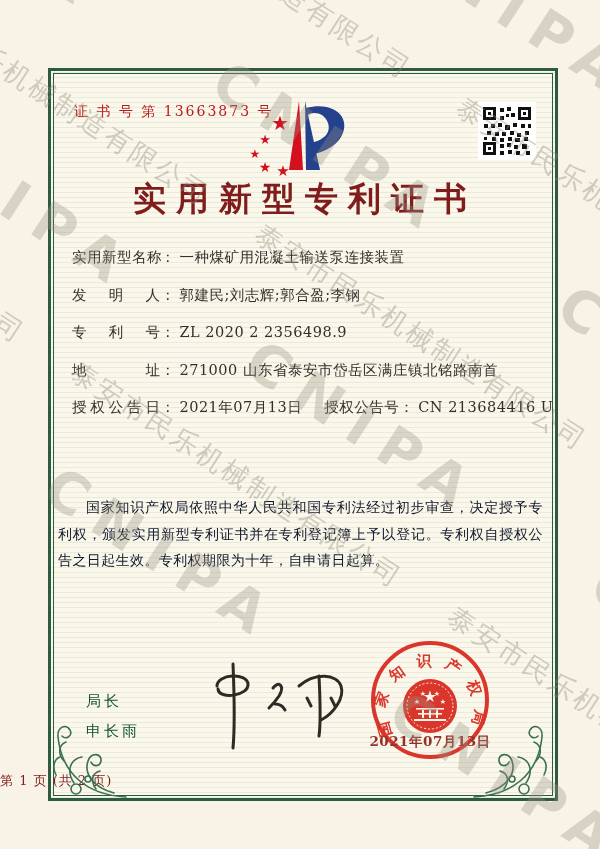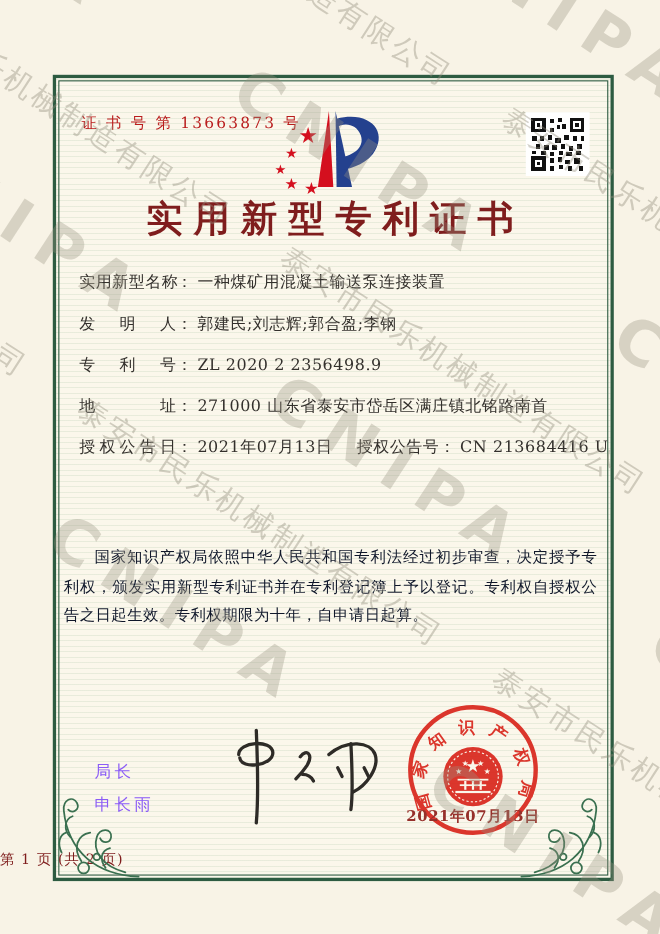--- a/index.html
+++ b/index.html
@@ -39,21 +39,21 @@
   .fields{position:absolute;left:72px;top:247px;width:460px;z-index:2;color:#33302c;}
   .frow{font-size:14.5px;line-height:21px;margin-bottom:16.5px;letter-spacing:0.5px;white-space:nowrap;}
   .flabel{display:inline-block;width:6.1em;text-align:justify;text-align-last:justify;vertical-align:top;}
   .colon{margin-right:4px;}
   .grant-gap{margin-left:22px;}
 
   .paras{position:absolute;left:58px;top:494px;width:485px;z-index:2;
          font-size:14px;line-height:26.5px;color:#0f172a;text-align:justify;letter-spacing:0.4px;}
   .paras p{margin:0;text-indent:2em;}
 
-  .director{position:absolute;left:86px;top:686px;z-index:2;color:#8b5cf6;
+  .director{position:absolute;left:86px;top:686px;z-index:2;color:#14532d;
             font-size:15px;letter-spacing:3px;line-height:30px;
             font-family:"DejaVu Sans","Liberation Sans",sans-serif;}
   .signature{position:absolute;left:203px;top:652px;z-index:2;}
 
   .seal{position:absolute;left:366px;top:636px;z-index:2;}
   .seal-date{position:absolute;left:368px;top:733px;width:124px;z-index:3;text-align:center;
              font-size:13.5px;font-weight:bold;color:#96302a;letter-spacing:0.5px;white-space:nowrap;}
 
   .page-num{position:absolute;left:0;top:772px;width:100%;text-align:left;z-index:2;
             font-size:13px;color:#7f1d1d;letter-spacing:1px;}

